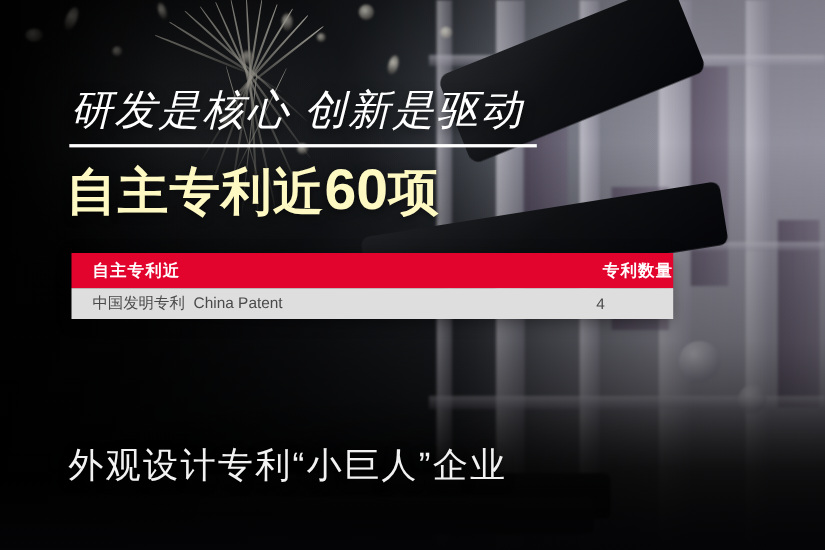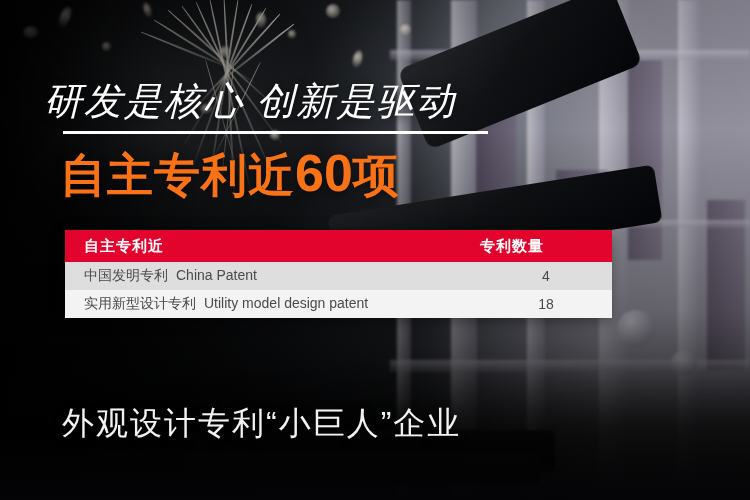--- a/index.html
+++ b/index.html
@@ -88,21 +88,21 @@
   }
   .bg-bottomfade {
     background: linear-gradient(180deg, rgba(0,0,0,0) 0%, rgba(0,0,0,0) 72%, rgba(0,0,0,0.55) 86%, rgba(4,4,6,0.93) 100%);
   }
 
   
   .content { position: absolute; inset: 0; }
 
   .headline-1 {
     position: absolute;
-    left: 44px;
+    left: 64px;
     top: 78px;
     font-size: 38px;
     line-height: 46px;
     letter-spacing: 2px;
     color: #ffffff;
     font-style: italic;
     font-weight: 400;
     white-space: nowrap;
     text-shadow: 0 2px 10px rgba(0,0,0,0.65);
   }
@@ -116,21 +116,21 @@
     background: #ffffff;
   }
 
   .headline-2 {
     position: absolute;
     left: 60px;
     top: 145px;
     font-size: 46px;
     line-height: 56px;
     letter-spacing: 1px;
-    color: #f97316;
+    color: #fef9c3;
     font-weight: 700;
     white-space: nowrap;
     text-shadow: 0 2px 8px rgba(0,0,0,0.55);
   }
   .headline-2 .big-num {
     font-size: 52px;
     letter-spacing: 0;
   }
 
   
@@ -151,21 +151,21 @@
   }
   .patent-table thead th {
     background: #E3042E;
     color: #ffffff;
     font-size: 15px;
     font-weight: 700;
     height: 32px;
     letter-spacing: 1px;
   }
   .th-type   { text-align: left;   padding-left: 19px !important; }
-  .th-count  { text-align: left; width: 132px; }
+  .th-count  { text-align: right; width: 132px; }
 
   .patent-table tbody tr { height: 28px; }
   .patent-table tbody tr.odd  { background: #F3F3F3; }
   .patent-table tbody tr.even { background: #DEDEDE; }
 
   .td-type {
     text-align: left;
     padding-left: 19px !important;
     font-size: 14px;
     color: #4a4a4a;
@@ -271,23 +271,19 @@
         <tr>
           <th class="th-type">自主专利近</th>
           <th class="th-count">专利数量</th>
         </tr>
       </thead>
       <tbody>
         <tr class="even">
           <td class="td-type"><span>中国发明专利</span><span class="en">China Patent</span></td>
           <td class="td-count">4</td>
         </tr>
-        <tr class="odd">
-          <td class="td-type"><span>实用新型设计专利</span><span class="en">Utility model design patent</span></td>
-          <td class="td-count">18</td>
-        </tr>
       </tbody>
     </table>
 
     <div class="headline-3">外观设计专利“小巨人”企业</div>
 
   </div>
 </div>
 
 </body></html>

